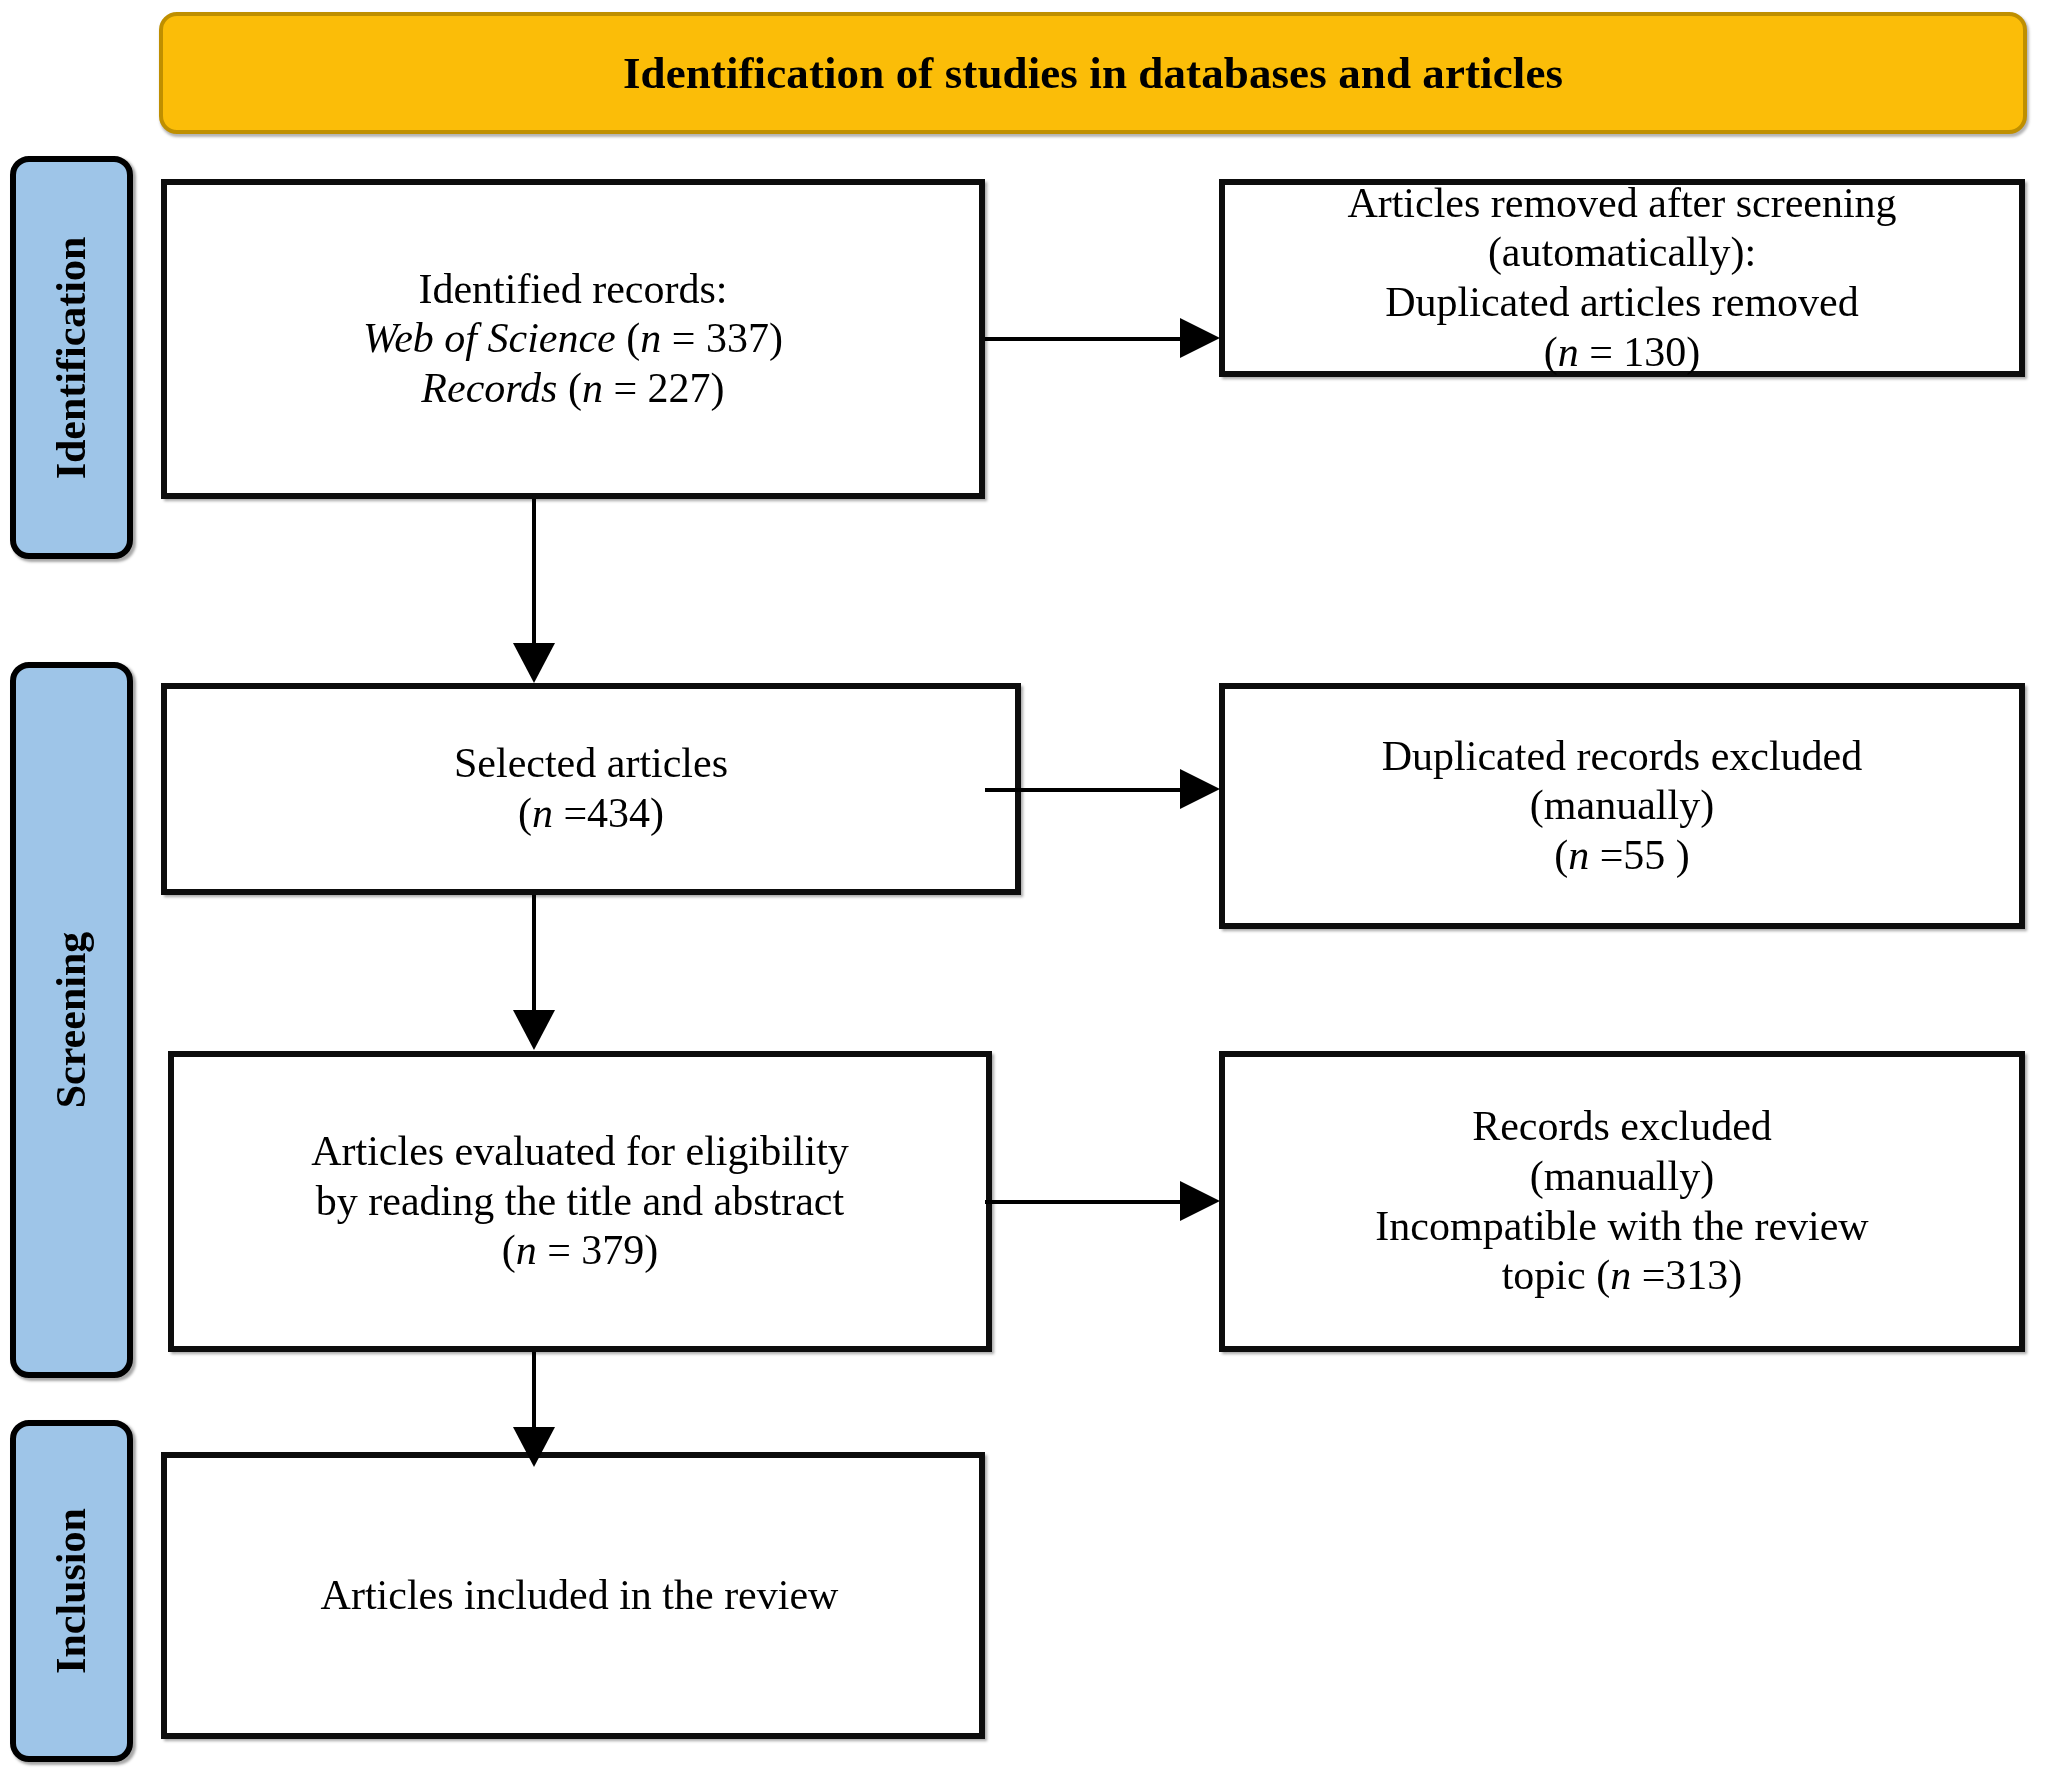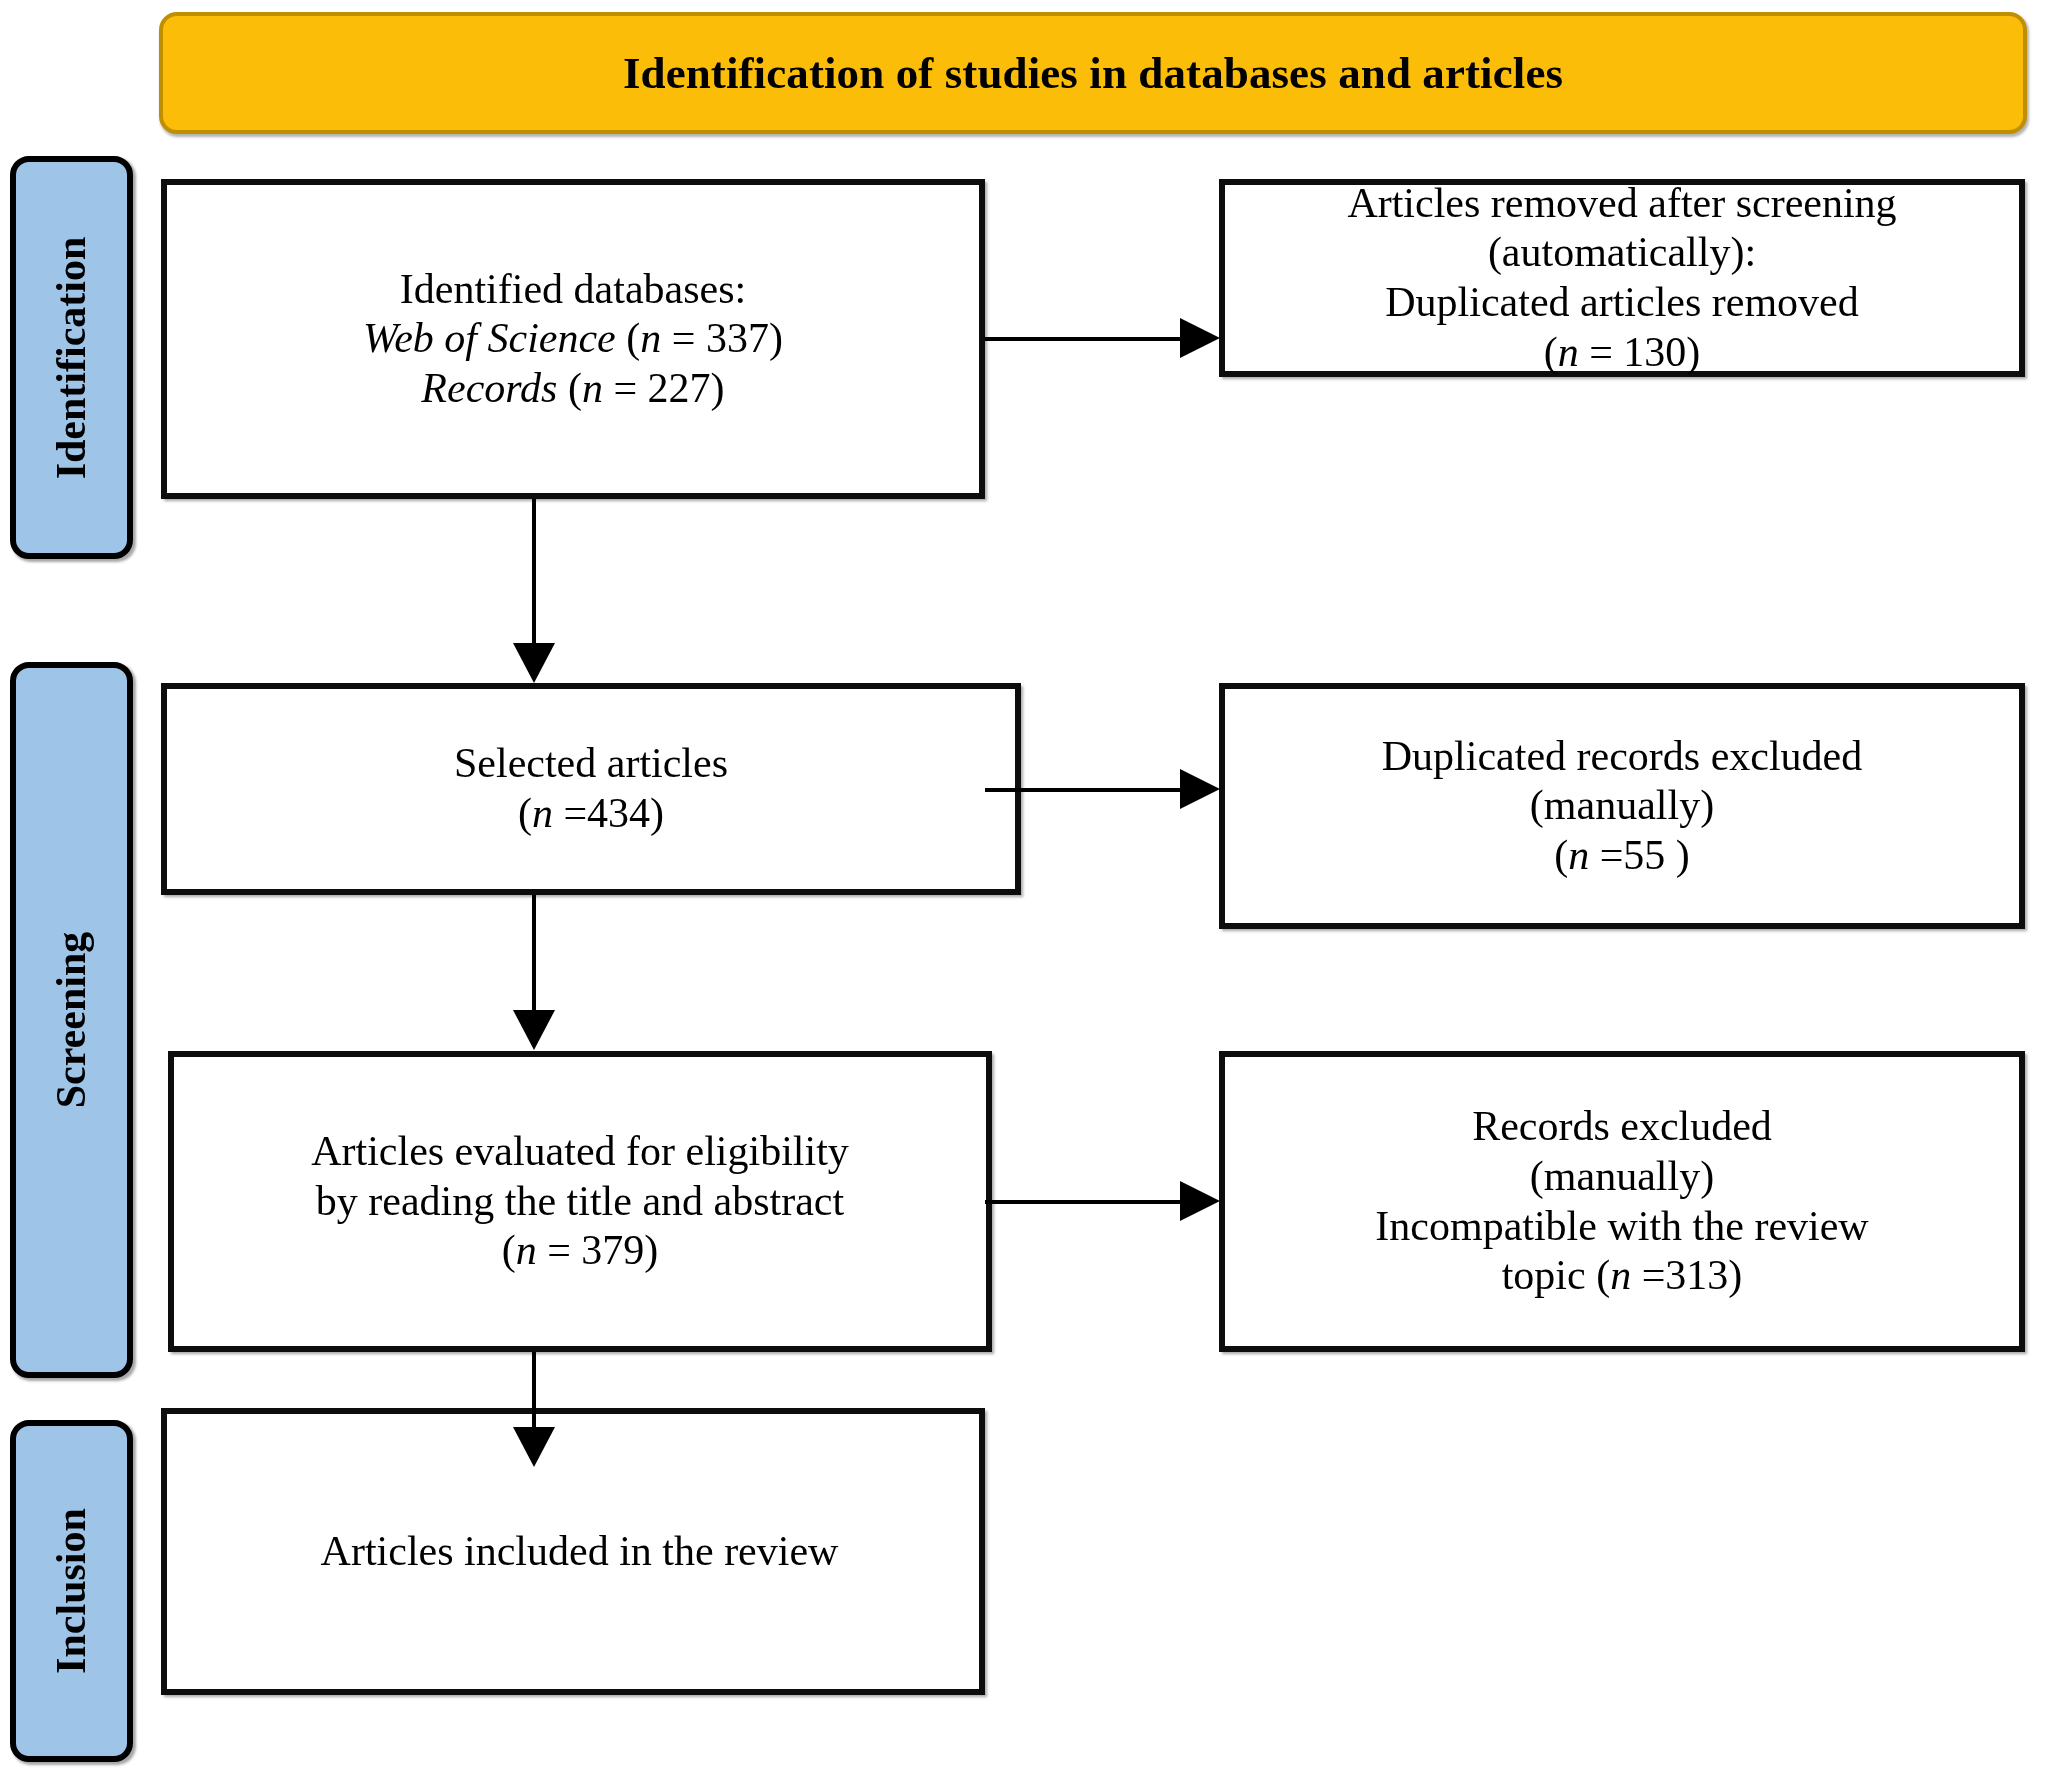--- a/index.html
+++ b/index.html
@@ -82,21 +82,21 @@
     padding: 0 16.4px;
   }
   .flow-box-text i { font-style: italic; }
 
   #box-identified       { left: 161px;  top: 179px;  width: 824px; height: 320px; }
   #box-auto-removed     { left: 1219px; top: 179px;  width: 806px; height: 198px; }
   #box-selected         { left: 161px;  top: 683px; width: 860px; height: 212px; }
   #box-dup-excluded     { left: 1219px; top: 683px; width: 806px; height: 246px; }
   #box-eligibility      { left: 168px;  top: 1051px; width: 824px; height: 301px; }
   #box-records-excluded { left: 1219px; top: 1051px; width: 806px; height: 301px; }
-  #box-included         { left: 161px;  top: 1408px; width: 824px; height: 287px; padding-left: 13px; }
+  #box-included         { left: 161px;  top: 1452px; width: 824px; height: 287px; padding-left: 13px; }
 
   
   .h-connector {
     position: absolute;
     height: 41px;
   }
   .h-connector .line {
     position: absolute;
     left: 0;
     top: 18.5px;
@@ -173,21 +173,21 @@
   </div>
   <div class="stage-label" id="stage-screening">
     <span class="stage-label-text">Screening</span>
   </div>
   <div class="stage-label" id="stage-inclusion">
     <span class="stage-label-text">Inclusion</span>
   </div>
 
   <div class="flow-box" id="box-identified">
     <div class="flow-box-text">
-      <div>Identified databases:</div>
+      <div>Identified records:</div>
       <div><i>Web of Science</i> (<i>n</i> = 337)</div>
       <div><i>Records</i> (<i>n</i> = 227)</div>
     </div>
   </div>
 
   <div class="flow-box" id="box-auto-removed">
     <div class="flow-box-text">
       <div>Articles removed after screening</div>
       <div>(automatically):</div>
       <div>Duplicated articles removed</div>

